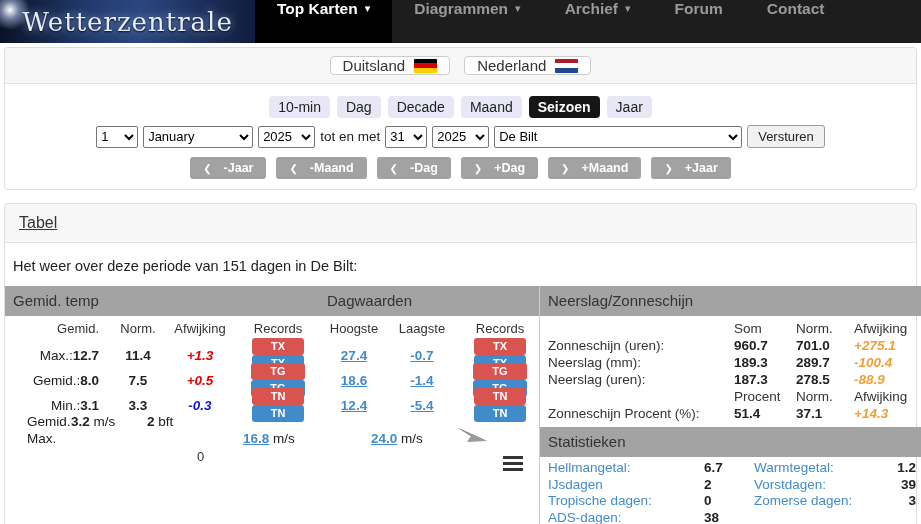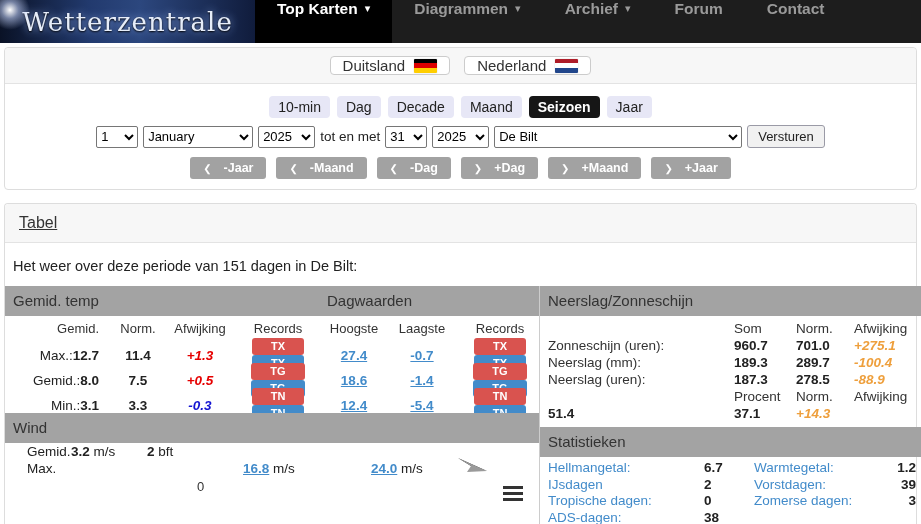--- a/index.html
+++ b/index.html
@@ -253,23 +253,20 @@
           <span class="badge" style="background: rgb(66, 139, 202);">TN</span>
         </div>
         <div class="cc link bold">12.4</div>
         <div class="cc link bold">-5.4</div>
         <div class="cc">
           <span class="badge" style="background: rgb(217, 83, 79);">TN</span>
           <span class="badge" style="background: rgb(66, 139, 202);">TN</span>
         </div>
       </div>
 
-      <div class="band">
-        <span>Wind</span>
-      </div>
       <div class="wind-rows">
         <div class="wind-grid wrow">
           <div class="lbl">Gemid.</div>
           <div><b>3.2</b><span> m/s</span></div>
           <div><b>2</b><span> bft</span></div>
           <div></div>
             <div></div>
             <div></div>
         </div>
         <div class="wind-grid wrow">
@@ -320,20 +317,21 @@
         <div class="val">278.5</div>
         <div class="nz-afw" style="color: rgb(238, 159, 60);">-88.9</div>
       </div>
       <div class="nz-grid">
         <div></div>
         <div>Procent</div>
         <div>Norm.</div>
         <div>Afwijking</div>
       </div>
       <div class="nz-grid">
+        <div>Zonneschijn Procent (%):</div>
         <div class="val">51.4</div>
         <div class="val">37.1</div>
         <div class="nz-afw" style="color: rgb(238, 159, 60);">+14.3</div>
       </div>
 
       <div class="band mt4">
         <span>Statistieken</span>
       </div>
       <div class="stats-grid">
         <div class="slbl">Hellmangetal:</div>

